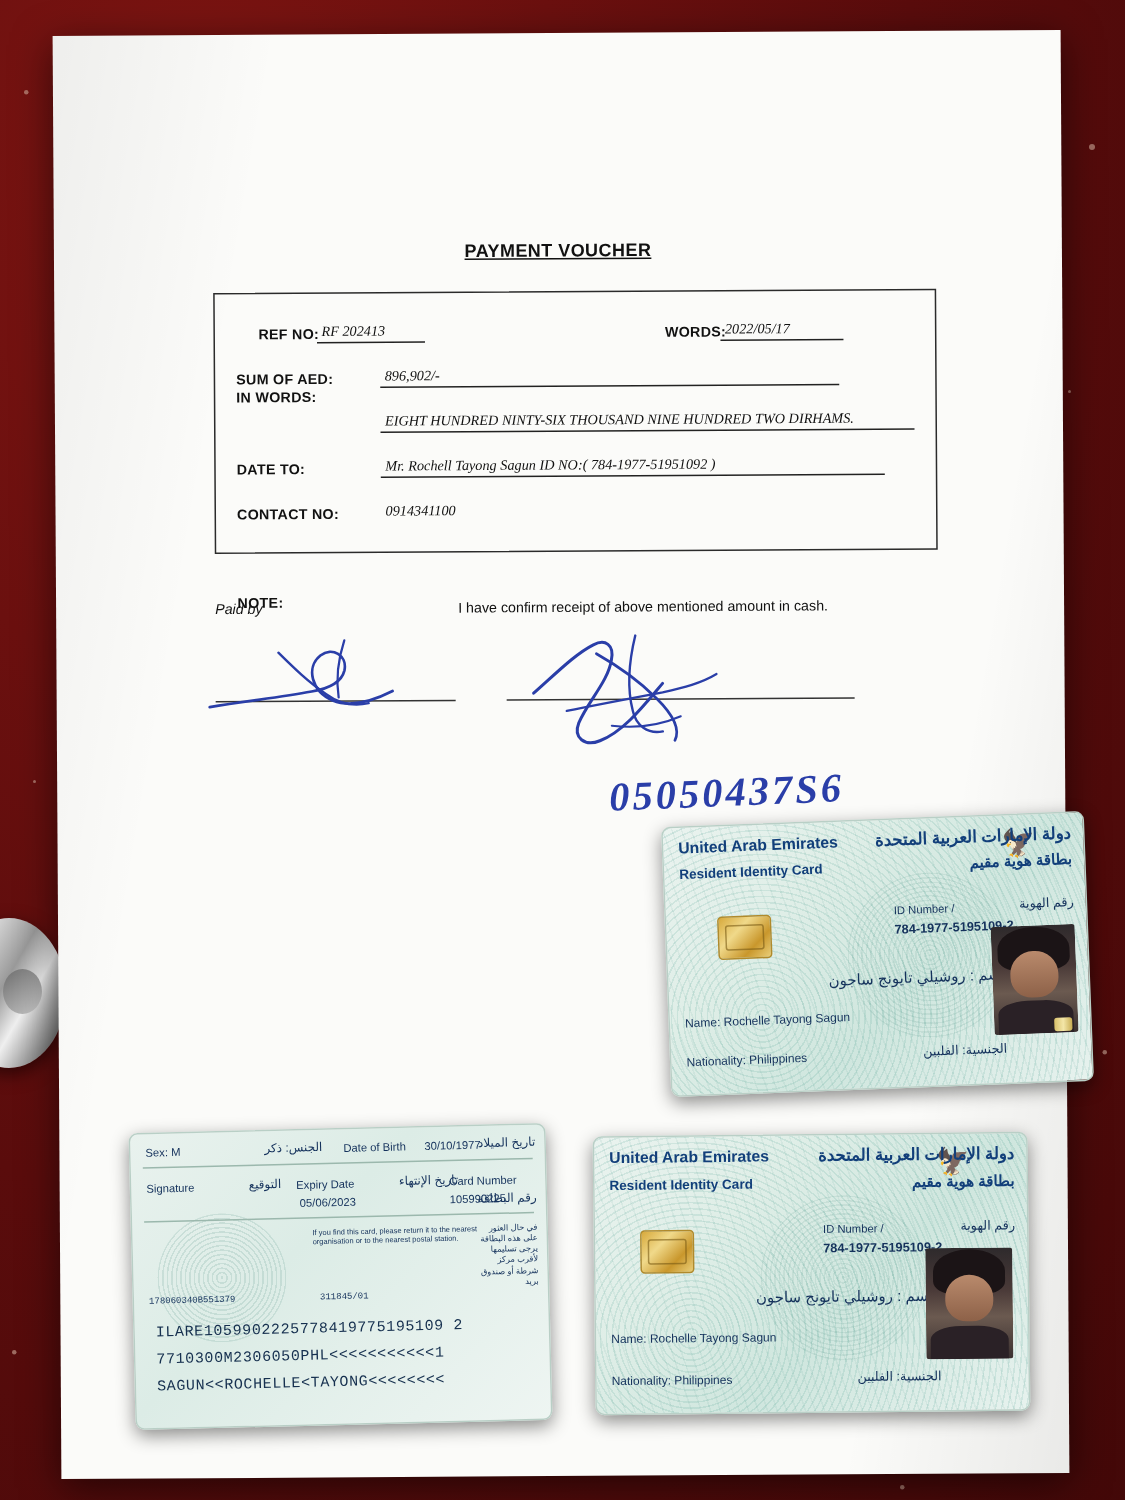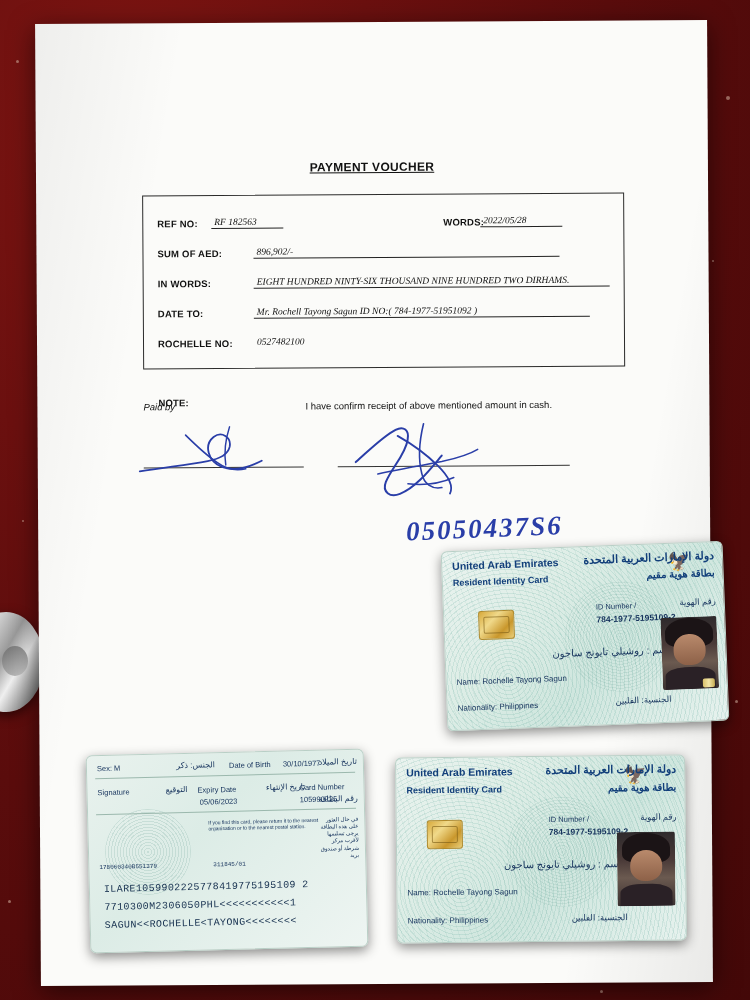--- a/index.html
+++ b/index.html
@@ -252,37 +252,37 @@
   <div class="speck" style="left:600px;top:990px;width:3px;height:3px;"></div>
 
   <div id="disc"></div>
 
   <div id="paper">
 
     <div id="voucher-title">PAYMENT VOUCHER</div>
 
     <div id="voucher-box">
 
-      <div class="row rlabel" style="top:22px;">REF NO:</div>
-      <div class="rval handw" style="left:68px;top:21px;width:66px;">RF 182563</div>
+      <div class="row rlabel" style="top:22px;margin-left:15px;">REF NO:</div>
+      <div class="rval handw" style="left:68px;top:21px;width:66px;">RF 202413</div>
 
       <div class="row rlabel" style="left:300px;top:22px;">WORDS:</div>
-      <div class="rval handw" style="left:337px;top:21px;width:76px;">2022/05/28</div>
+      <div class="rval handw" style="left:337px;top:21px;width:76px;">2022/05/17</div>
 
       <div class="row rlabel" style="top:52px;">SUM OF AED:</div>
       <div class="rval handw" style="left:110px;top:51px;width:300px;">896,902/-</div>
 
-      <div class="row rlabel" style="top:82px;">IN WORDS:</div>
+      <div class="row rlabel" style="top:64px;">IN WORDS:</div>
       <div class="rval handw" style="left:110px;top:81px;width:350px;">EIGHT HUNDRED NINTY-SIX THOUSAND NINE HUNDRED TWO DIRHAMS.</div>
 
       <div class="row rlabel" style="top:112px;">DATE TO:</div>
       <div class="rval handw" style="left:110px;top:111px;width:330px;">Mr. Rochell Tayong Sagun  ID NO:( 784-1977-51951092 )</div>
 
-      <div class="row rlabel" style="top:142px;">ROCHELLE NO:</div>
-      <div class="rval handw noline" style="left:110px;top:141px;">0527482100</div>
+      <div class="row rlabel" style="top:142px;">CONTACT NO:</div>
+      <div class="rval handw noline" style="left:110px;top:141px;">0914341100</div>
 
       <div class="row rlabel" style="top:170px;margin-top:31px;">NOTE:</div>
       <div class="rval noline" style="left:110px;top:169px;"></div>
     </div>
 
     <div class="sig-label" style="left:106px;top:378px;font-style:italic;">Paid by</div>
     <div class="sig-label" style="left:268px;top:378px;">I have confirm receipt of above mentioned amount in cash.</div>
 
     <div class="sig-line" style="left:106px;top:444px;width:160px;"></div>
     <div class="sig-line" style="left:300px;top:444px;width:232px;"></div>

